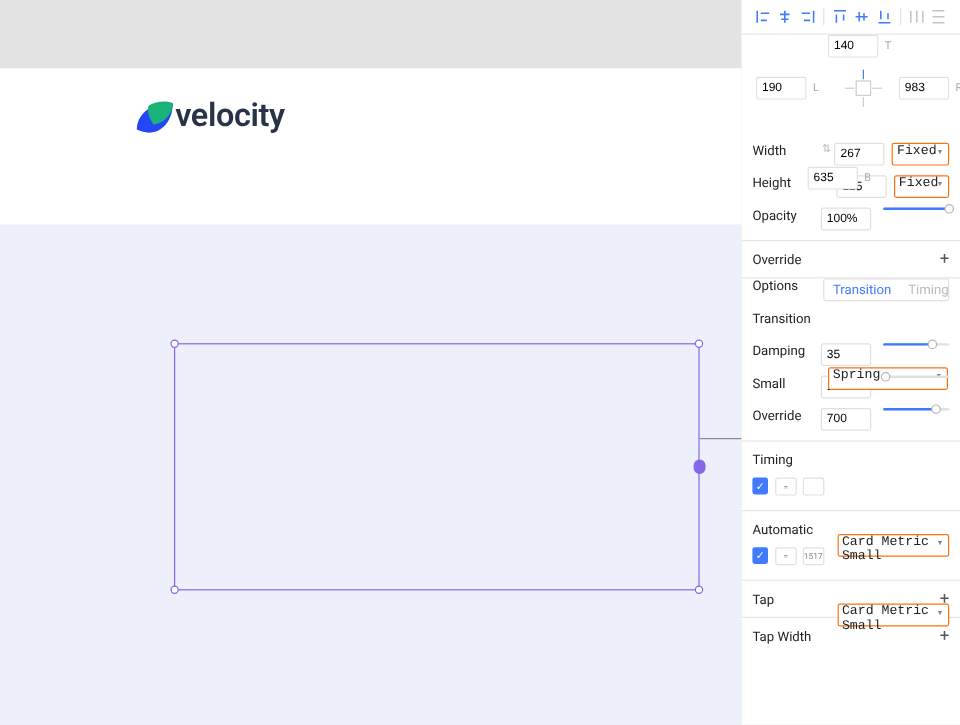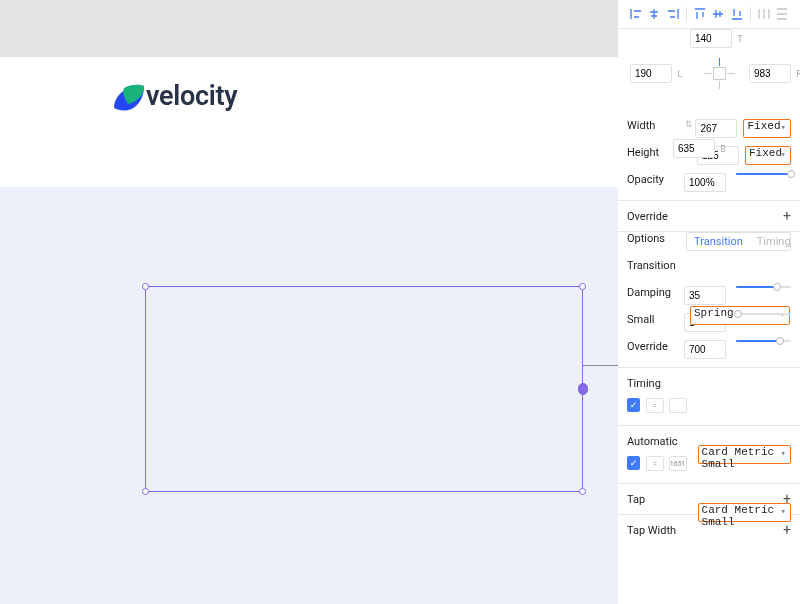--- a/index.html
+++ b/index.html
@@ -254,21 +254,21 @@
   <div class="insp-section">
     <div class="section-head">
         <span>Automatic</span>
       </div>
     <div class="insp-row">
       <div class="check">✓</div>
       <div class="swatch">
           <span>=</span>
         </div>
       <div class="swatch">
-          <span>1651</span>
+          <span>1517</span>
         </div>
       <div class="insp-select wide"><span>Card Metric Small</span></div>
     </div>
   </div>
 
   <div class="insp-section">
     <div class="section-head">
       <span>Tap</span>
       <span class="plus">+</span>
     </div>

